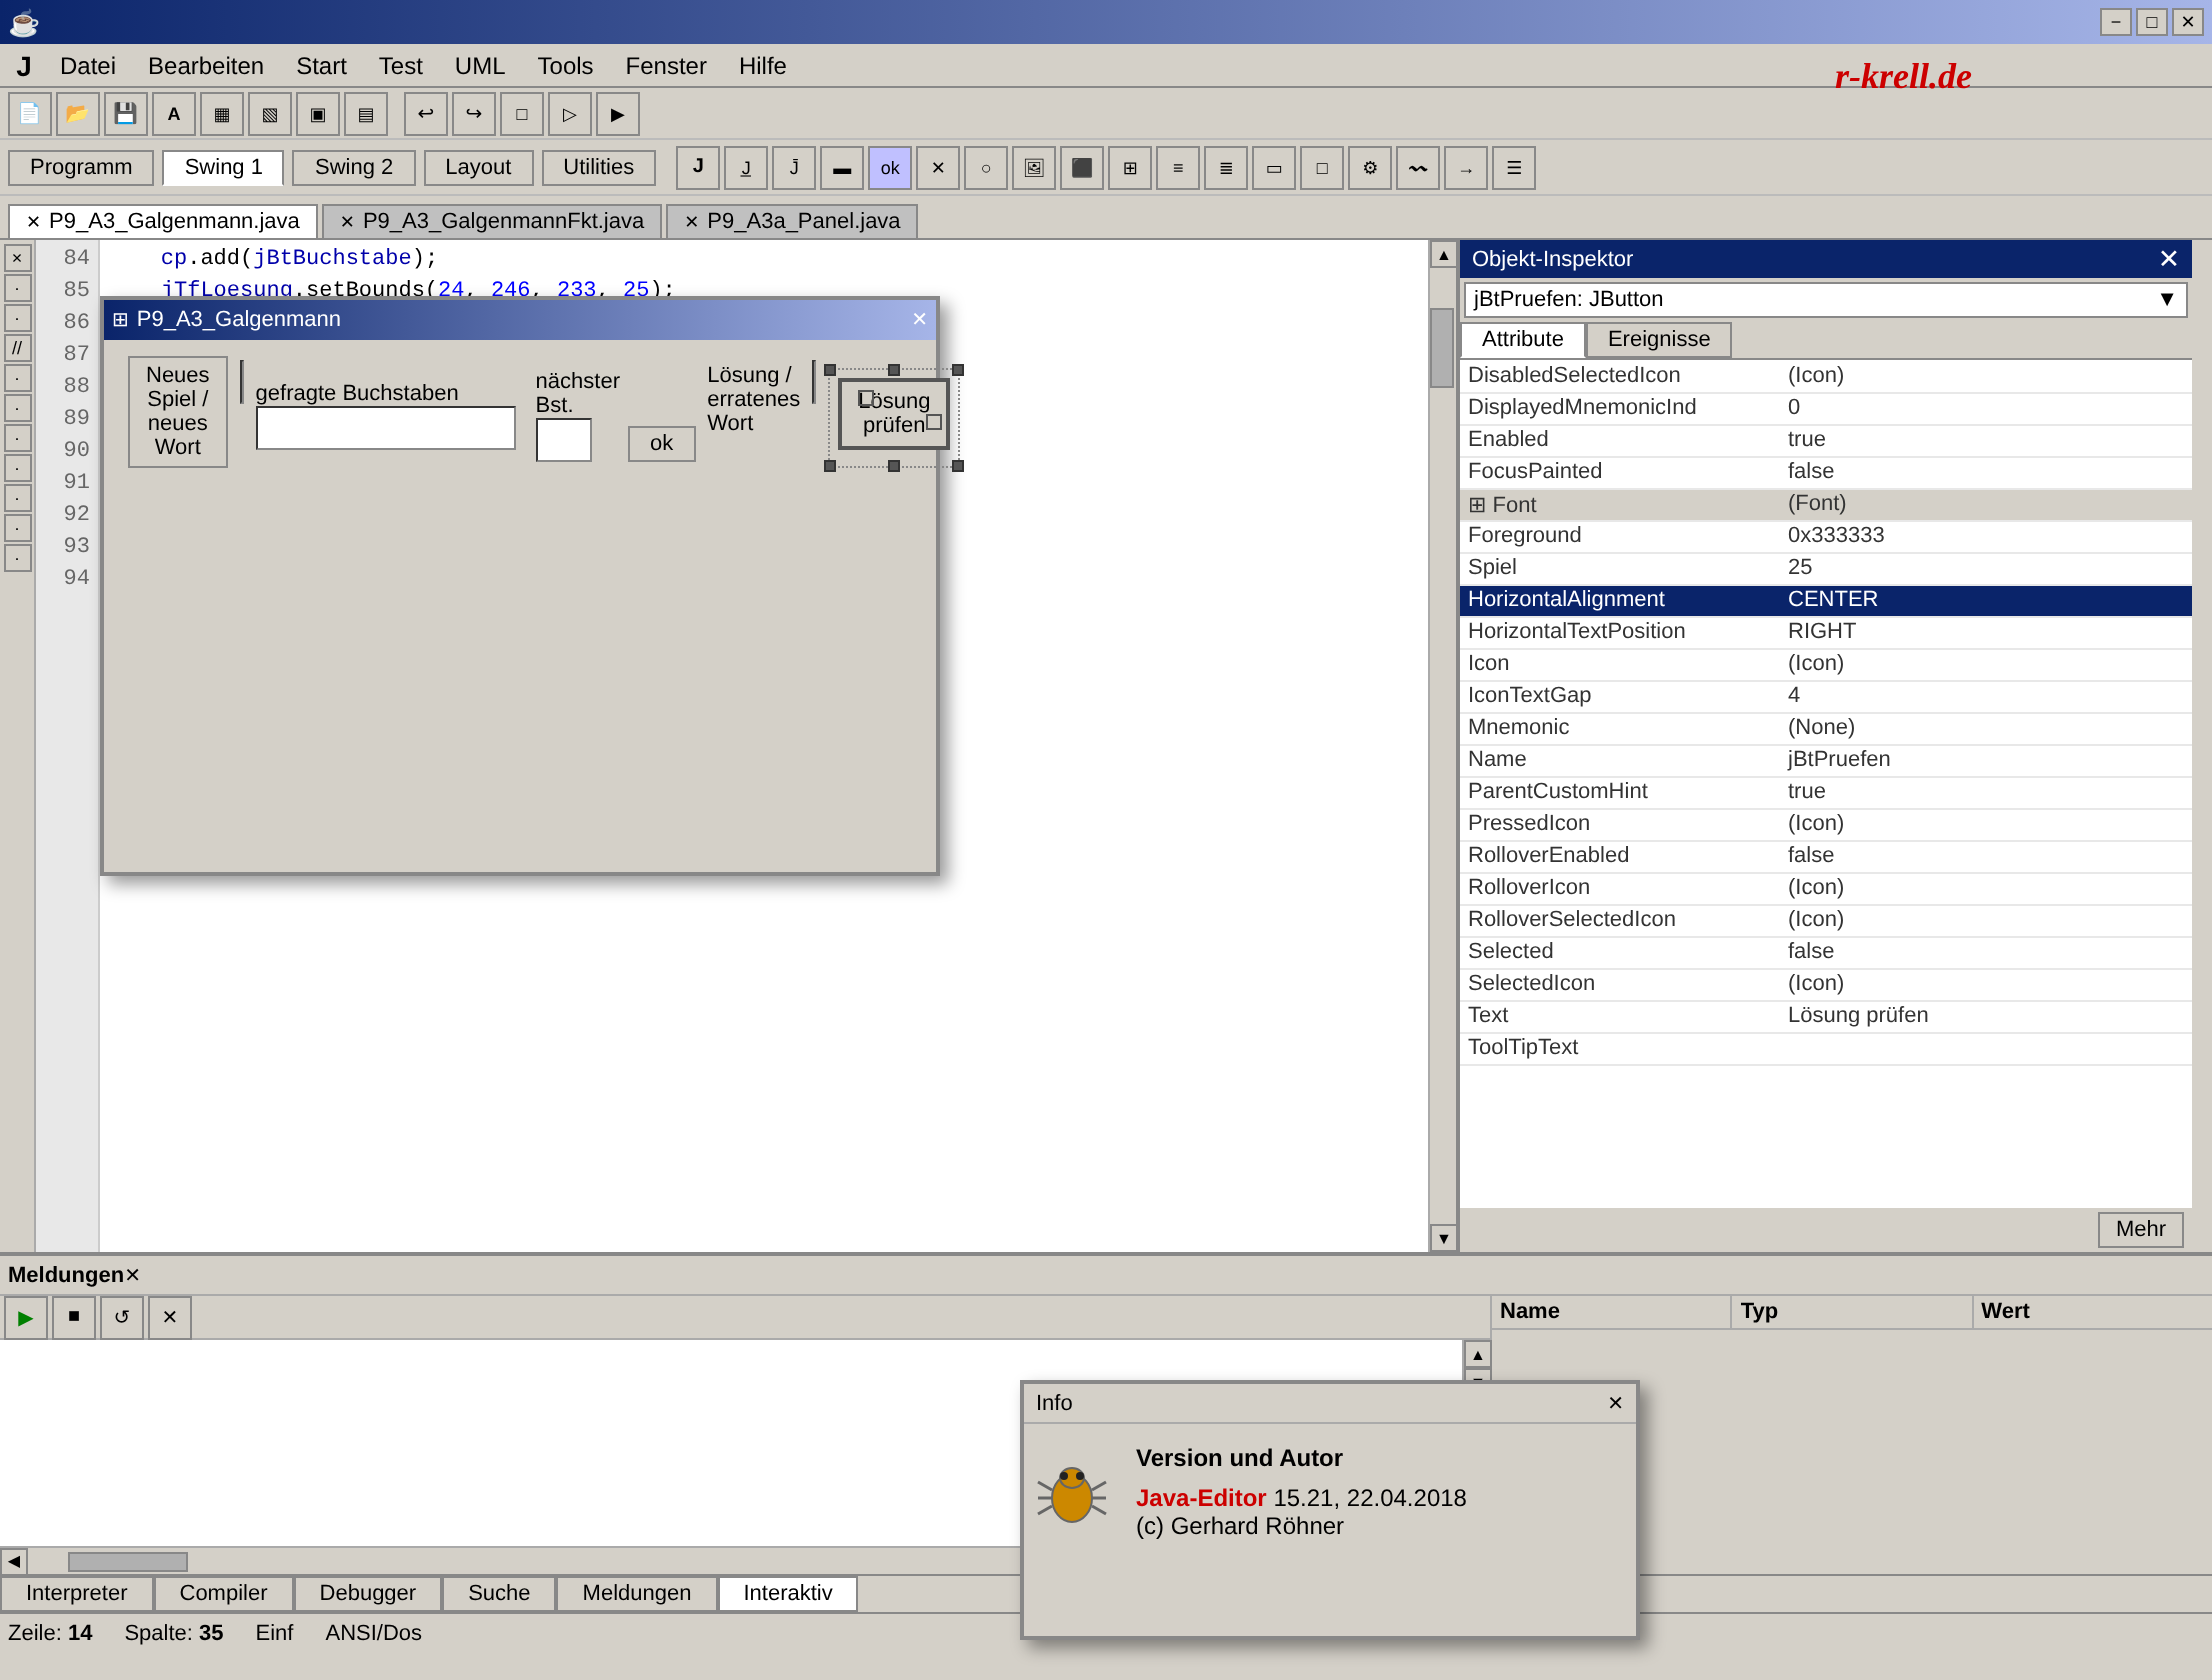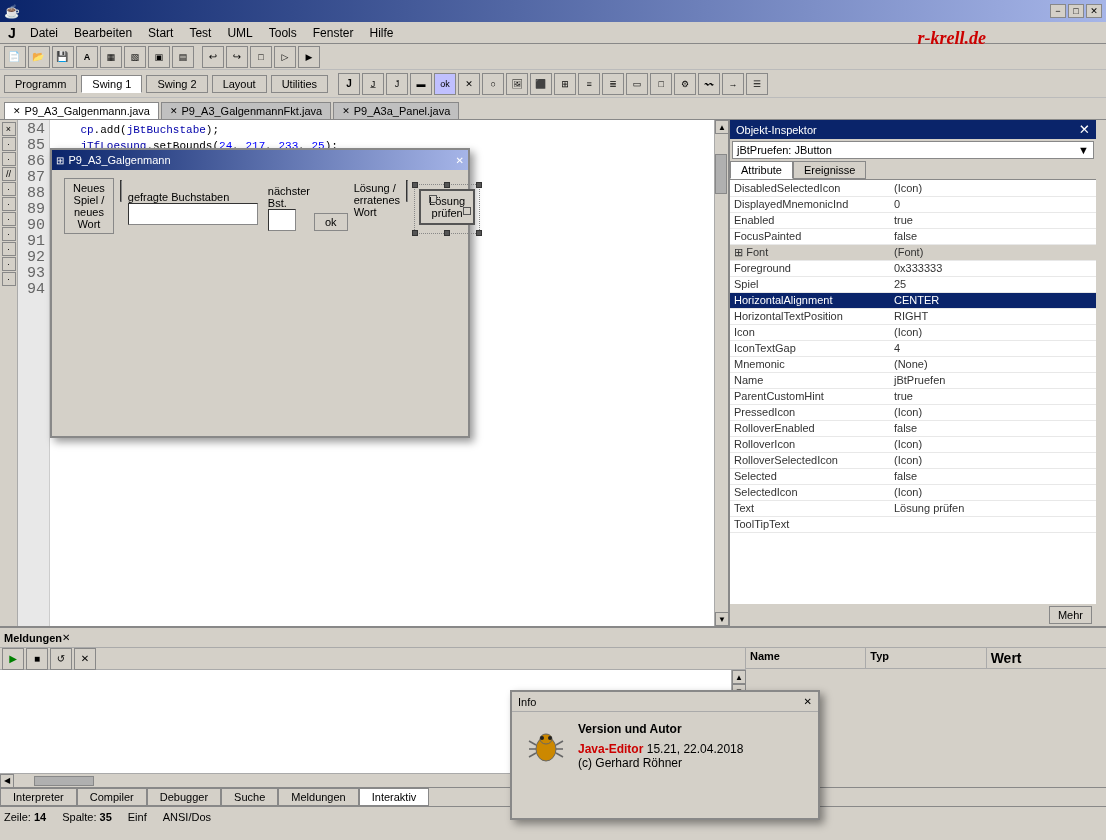--- a/index.html
+++ b/index.html
@@ -34,21 +34,21 @@
 
     
     #main-area { display: flex; height: 506px; }
 
     
     #left-gutter { width: 18px; background: #d4d0c8; border-right: 1px solid #aaa; display: flex; flex-direction: column; align-items: center; padding: 2px 0; gap: 1px; }
     #left-gutter .gutter-btn { width: 14px; height: 14px; font-size: 9px; background: #d4d0c8; border: 1px solid #888; display: flex; align-items: center; justify-content: center; cursor: pointer; }
 
     
     #code-editor { flex: 1; background: white; overflow: hidden; position: relative; display: flex; }
-    #line-numbers { width: 32px; background: #e8e8e8; border-right: 1px solid #ccc; padding: 2px 0; font-family: 'Courier New', monospace; font-size: 15px; color: #666; text-align: right; padding-right: 4px; }
+    #line-numbers { width: 32px; background: #e8e8e8; border-right: 1px solid #ccc; padding: 2px 0; font-family: 'Courier New', monospace; font-size: 11px; color: #666; text-align: right; padding-right: 4px; }
     #line-numbers div { height: 16px; line-height: 16px; }
     #code-content { flex: 1; padding: 2px 4px; font-family: 'Courier New', monospace; font-size: 11px; overflow: hidden; }
     #code-content .code-line { height: 16px; line-height: 16px; white-space: nowrap; }
     .kw { color: #7b2c9e; font-weight: bold; }
     .cm { color: #0000aa; }
     .str { color: #cc6600; }
     .num { color: #0000ff; }
 
     
     #obj-inspector { width: 368px; background: #d4d0c8; border-left: 2px solid #888; display: flex; flex-direction: column; }
@@ -93,21 +93,21 @@
     .g-row { display: flex; align-items: center; gap: 6px; }
     .g-small-input { width: 28px; height: 22px; background: white; border: 1px inset #888; }
     .g-ok-btn { padding: 2px 10px; background: #d4d0c8; border: 1px solid #888; font-size: 11px; cursor: pointer; }
     .g-check-btn { background: #d4d0c8; border: 2px solid #555; padding: 4px 8px; font-size: 11px; cursor: pointer; width: 100%; text-align: center; position: relative; }
     .g-check-btn::before, .g-check-btn::after { content: ''; position: absolute; border: 1px solid #555; width: 6px; height: 6px; }
     .dotted-border { border: 1px dotted #888; padding: 4px; }
 
     
     #info-dialog { position: absolute; left: 510px; top: 690px; width: 310px; height: 130px; background: #d4d0c8; border: 2px solid #888; box-shadow: 4px 4px 8px rgba(0,0,0,0.4); z-index: 200; }
     #info-title { background: #d4d0c8; height: 20px; display: flex; align-items: center; padding: 0 6px; justify-content: space-between; border-bottom: 1px solid #aaa; font-size: 11px; }
-    #info-body { padding: 10px 14px; display: flex; align-items: center; gap: 12px; }
+    #info-body { padding: 10px 4px; display: flex; align-items: center; gap: 12px; }
     .info-icon { width: 40px; height: 40px; display: flex; align-items: center; justify-content: center; }
     .info-text { font-size: 12px; }
     .info-text .app-name { color: #cc0000; font-weight: bold; }
 
     
     .scroll-arrow { width: 14px; height: 14px; background: #d4d0c8; border: 1px solid #888; display: flex; align-items: center; justify-content: center; font-size: 8px; cursor: pointer; }
 
     
     #code-vscroll { width: 14px; background: #d4d0c8; display: flex; flex-direction: column; border-left: 1px solid #aaa; }
     #code-vscroll .scroll-track { flex: 1; background: #d4d0c8; position: relative; }
@@ -240,21 +240,21 @@
       <div>91</div>
       <div>92</div>
       <div>93</div>
       <div>94</div>
     </div>
     <div id="code-content">
       <div class="code-line">
         &nbsp;&nbsp;&nbsp;&nbsp;<span class="cm">cp</span>.add(<span class="cm">jBtBuchstabe</span>);
       </div>
       <div class="code-line">
-        &nbsp;&nbsp;&nbsp;&nbsp;<span class="cm">jTfLoesung</span>.setBounds(<span class="num">24</span>, <span class="num">217</span>, <span class="num">233</span>, <span class="num">25</span>);
+        &nbsp;&nbsp;&nbsp;&nbsp;<span class="cm">jTfLoesung</span>.setBounds(<span class="num">24</span>, <span class="num">246</span>, <span class="num">233</span>, <span class="num">25</span>);
       </div>
       <div class="code-line">
         &nbsp;&nbsp;&nbsp;&nbsp;<span class="cm">cp</span>.add(<span class="cm">jTfLoesung</span>);
       </div>
       <div class="code-line">
         &nbsp;&nbsp;&nbsp;&nbsp;<span class="cm">jBtPruefen</span>.setBounds(<span class="num">24</span>, <span class="num">208</span>, <span class="num">233</span>, <span class="num">25</span>);
       </div>
       <div class="code-line">
         &nbsp;&nbsp;&nbsp;&nbsp;<span class="cm">jBtPruefen</span>.setText(<span class="str">"Lösung prüfen"</span>);
       </div>
@@ -426,21 +426,21 @@
         <div class="h-track">
           <div class="h-thumb"></div>
         </div>
         <button class="scroll-arrow">▶</button>
       </div>
     </div>
     <div id="bottom-right">
       <div id="bottom-right-header">
         <div style="flex:1; font-weight:bold; font-size:11px; padding:2px 4px; border-right:1px solid #aaa;">Name</div>
         <div style="flex:1; font-weight:bold; font-size:11px; padding:2px 4px; border-right:1px solid #aaa;">Typ</div>
-        <div style="flex:1; font-weight:bold; font-size:14px; padding:2px 4px;">Wert</div>
+        <div style="flex:1; font-weight:bold; font-size:11px; padding:2px 4px;">Wert</div>
       </div>
       <div style="flex:1; background:white;"></div>
     </div>
   </div>
   <div id="bottom-tabs">
     <div class="bottom-tab">Interpreter</div>
     <div class="bottom-tab">Compiler</div>
     <div class="bottom-tab">Debugger</div>
     <div class="bottom-tab">Suche</div>
     <div class="bottom-tab">Meldungen</div>

